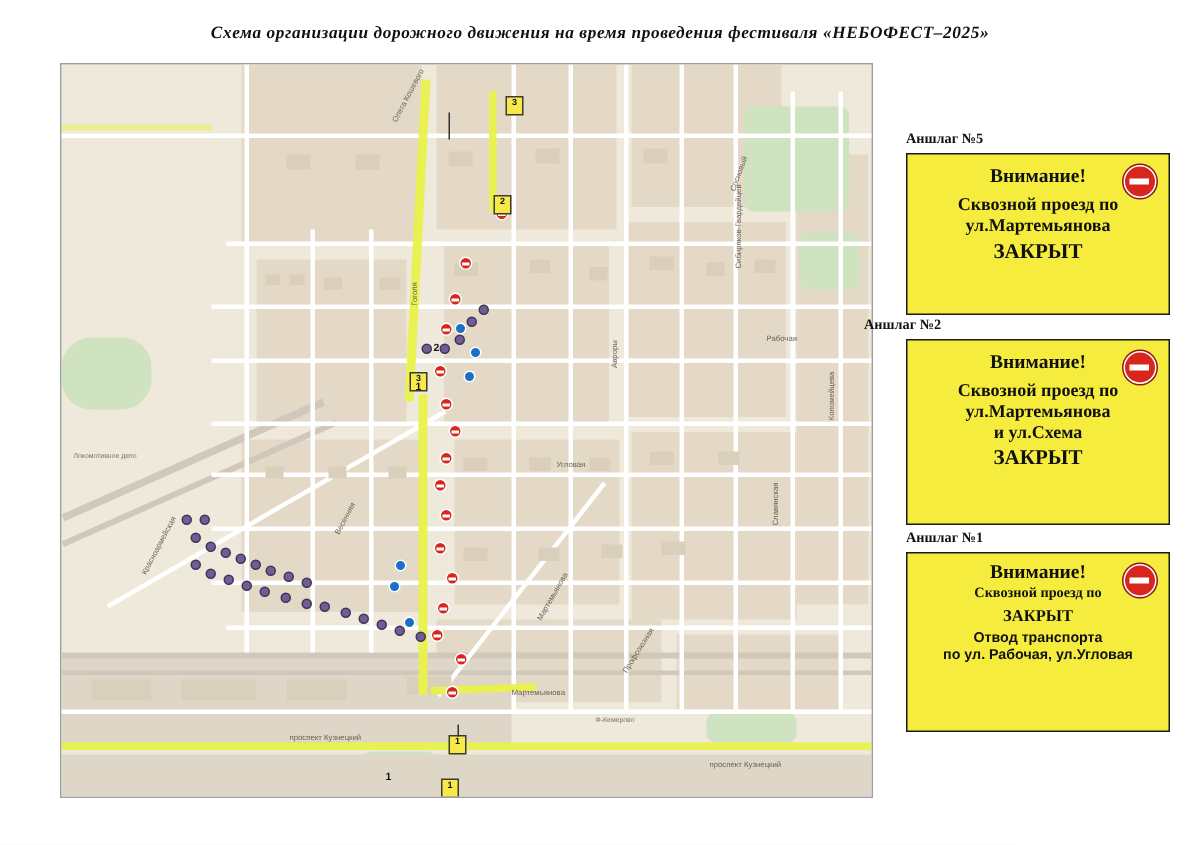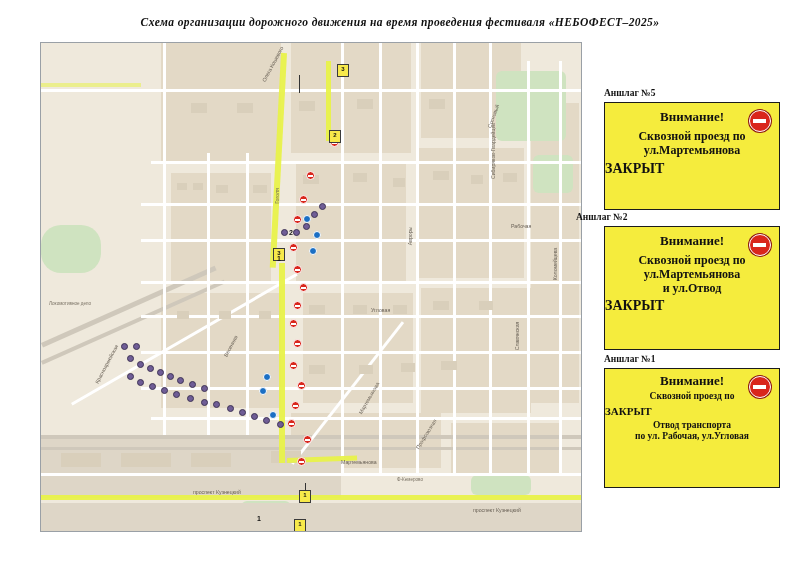--- a/index.html
+++ b/index.html
@@ -155,30 +155,30 @@
     font-size: 12px;
     line-height: 14px;
     color: #111;
     margin-top: 4px;
   }
   .ansh-body.small {
     font-size: 9.5px;
     line-height: 11.5px;
   }
   .ansh-closed {
-    text-align: left;
+    text-align: center;
     font-family: "Liberation Serif", serif;
     font-weight: bold;
     font-size: 14px;
     color: #111;
   }
   .ansh-closed.small { font-size: 11px; }
   .ansh-extra {
     text-align: center;
-    font-family: Liberation Serif, serif;
+    font-family: Liberation Sans, sans-serif;
     font-weight: bold;
     font-size: 9.5px;
     line-height: 11.5px;
     color: #111;
     margin-top: 3px;
   }
   .ansh-sign {
     position: absolute;
     right: 8px; top: 7px;
     width: 22px; height: 22px;
@@ -405,21 +405,21 @@
       <div class="ansh-body" style="margin-top:0">ул.Мартемьянова</div>
       <div class="ansh-closed" style="margin-top:4px">ЗАКРЫТ</div>
     </div>
 
     <div class="anshlag-title" style="left:576px;top:212px">Аншлаг №2</div>
     <div class="anshlag" style="left:604px;top:226px;width:176px;height:124px">
       <div class="ansh-sign"></div>
       <div class="ansh-head">Внимание!</div>
       <div class="ansh-body">Сквозной проезд по</div>
       <div class="ansh-body" style="margin-top:0">ул.Мартемьянова</div>
-      <div class="ansh-body" style="margin-top:0">и ул.Отвод</div>
+      <div class="ansh-body" style="margin-top:0">и ул.Схема</div>
       <div class="ansh-closed" style="margin-top:3px">ЗАКРЫТ</div>
     </div>
 
     <div class="anshlag-title" style="left:604px;top:354px">Аншлаг №1</div>
     <div class="anshlag" style="left:604px;top:368px;width:176px;height:120px">
       <div class="ansh-sign"></div>
       <div class="ansh-head" style="margin-top:4px">Внимание!</div>
       <div class="ansh-body small" style="margin-top:2px">Сквозной проезд по</div>
       <div class="ansh-closed small" style="margin-top:2px">ЗАКРЫТ</div>
       <div class="ansh-extra">Отвод транспорта</div>

